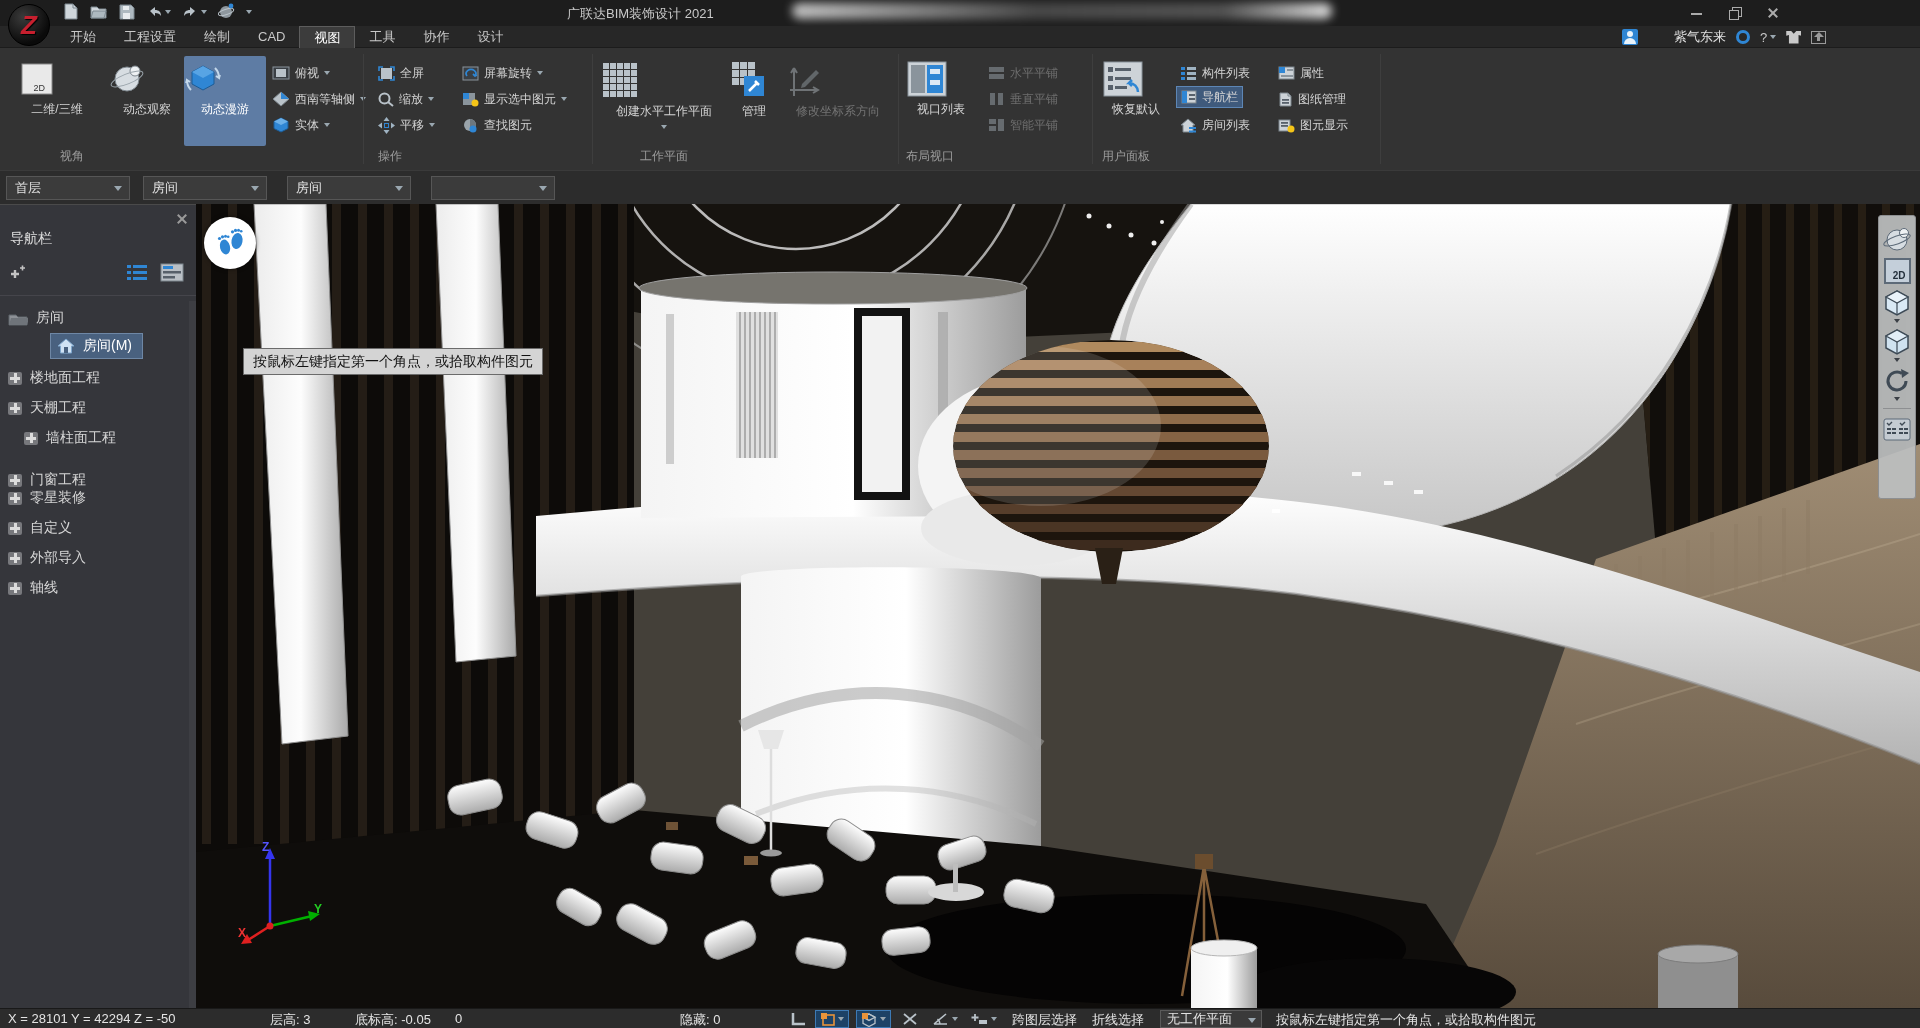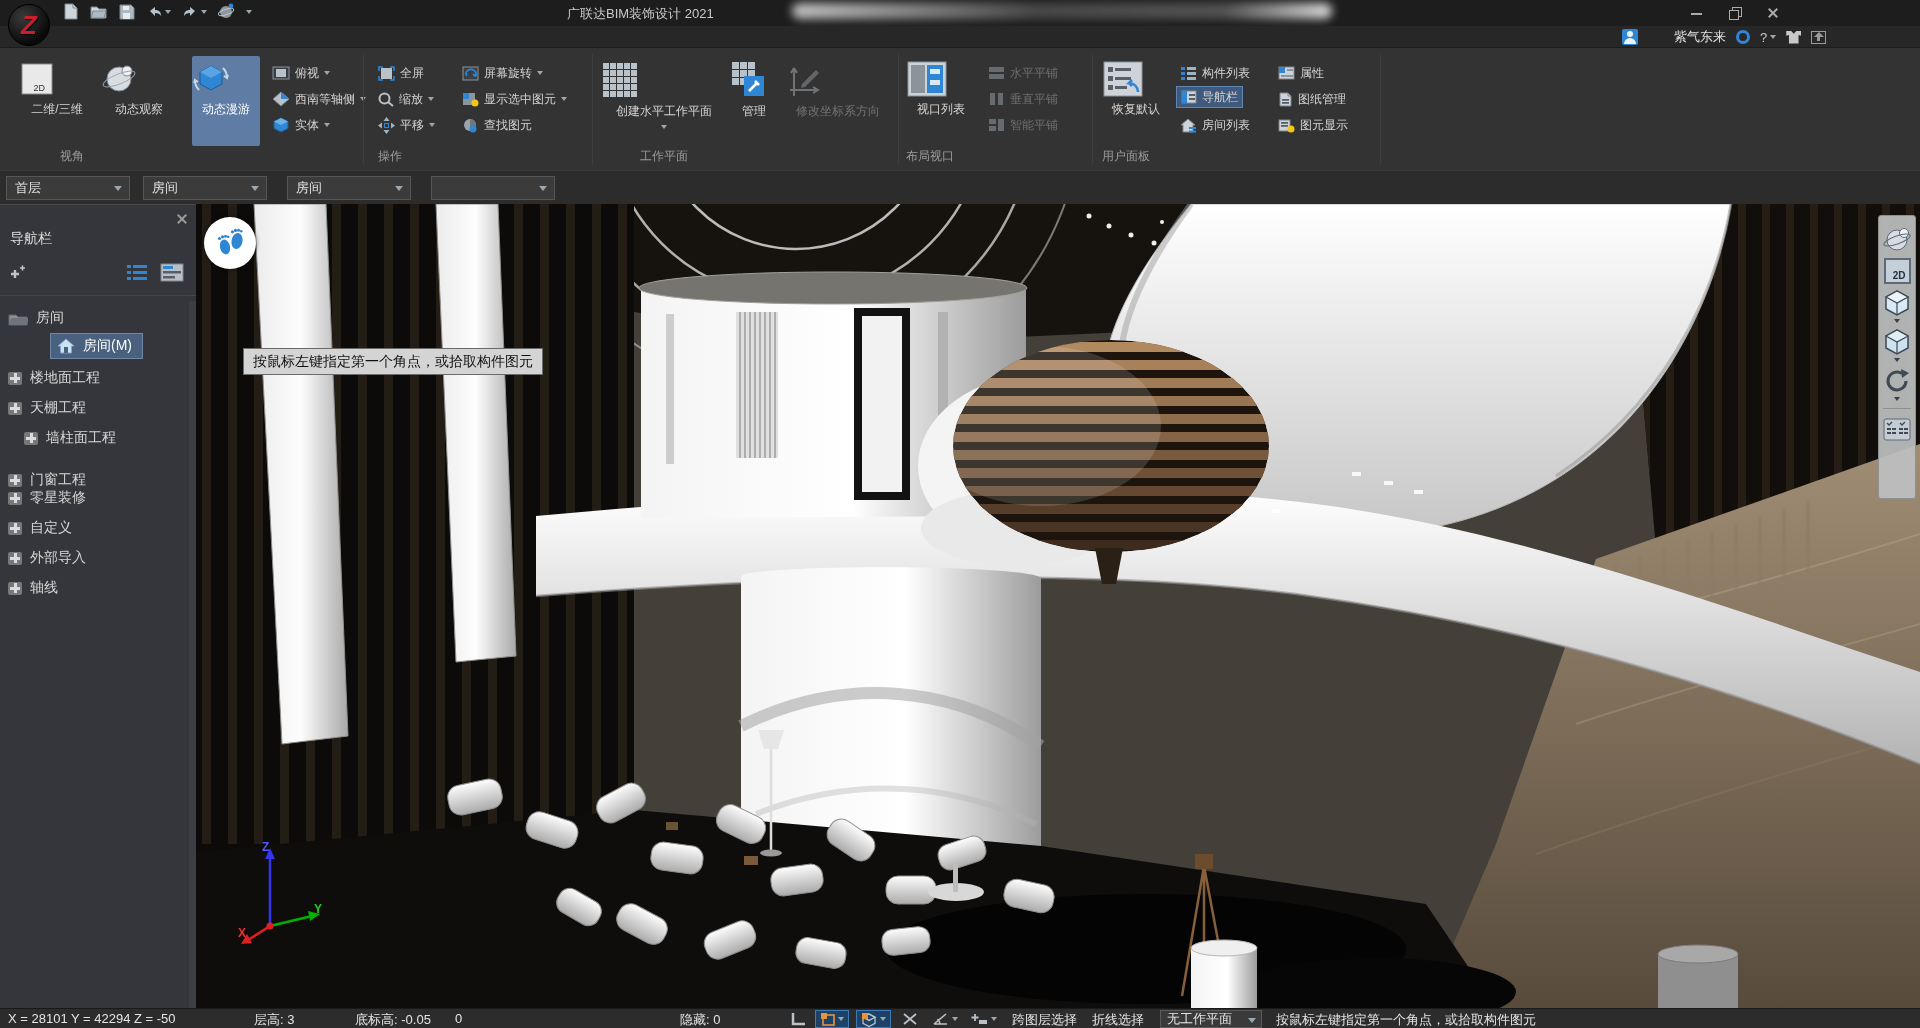--- a/index.html
+++ b/index.html
@@ -161,20 +161,30 @@
     <span class="wc wc-min"></span>
     <span class="wc wc-rest"></span>
     <span class="wc wc-close"></span>
   </div>
 </div>
 <div class="logo">
     <span class="logo-z">Z</span>
   </div>
 
 <div class="menubar">
+  <div class="tabs">
+    <span class="tab">开始</span>
+    <span class="tab">工程设置</span>
+    <span class="tab">绘制</span>
+    <span class="tab">CAD</span>
+    <span class="tab active">视图</span>
+    <span class="tab">工具</span>
+    <span class="tab">协作</span>
+    <span class="tab">设计</span>
+  </div>
   <div class="user-cluster">
     <span class="avatar"></span>
     <span class="uname">紫气东来</span>
     <span class="ring"></span>
     <span style="display:flex;align-items:center;gap:3px">
       <span class="help-q">?</span>
         <span class="caret sm"></span>
       </span>
     <span class="shirt"></span>
     <span class="upbox"></span>
@@ -185,31 +195,31 @@
 
   <div class="bigbtn" style="left:18px;width:78px">
     <div class="bicon">
         <svg width="38" height="38">
           <rect x="4" y="4" width="30" height="30" fill="#e9e9e9" stroke="#8a8a8a"></rect>
           <text x="27" y="31" font-size="9" fill="#333" text-anchor="end">2D</text>
         </svg>
       </div>
     <div class="blabel">二维/三维</div>
   </div>
-  <div class="bigbtn" style="left:100px;width:78px">
+  <div class="bigbtn" style="left:108px;width:78px">
     <div class="bicon">
         <svg width="38" height="38">
           <circle cx="19" cy="19" r="12" fill="#d7dde2" stroke="#7d868d"></circle>
           <circle cx="27" cy="11" r="5" fill="#eef1f3" stroke="#7d868d"></circle>
           <ellipse cx="19" cy="19" rx="17" ry="5" fill="none" stroke="#9aa4ab" transform="rotate(-22 19 19)"></ellipse>
         </svg>
       </div>
     <div class="blabel">动态观察</div>
   </div>
-  <div class="bigbtn active" style="left:192px;width:68px">
+  <div class="bigbtn active" style="left:184px;width:82px">
     <div class="bicon">
         <svg width="38" height="38">
           <path d="M19 6 l11 6 v12 l-11 6 -11-6 V12 z" fill="#2f86d4" stroke="#1c5c96"></path>
           <path d="M19 6 l11 6 -11 6 -11-6 z" fill="#58a4e4"></path>
           <path d="M31 8 a14 14 0 0 1 4 10 l-3-2 m3 2 l1-3" fill="none" stroke="#c4d8ea" stroke-width="2"></path>
           <path d="M7 30 a14 14 0 0 1 -4-10 l3 2 m-3-2 l-1 3" fill="none" stroke="#c4d8ea" stroke-width="2"></path>
         </svg>
       </div>
     <div class="blabel">动态漫游</div>
   </div>
@@ -924,21 +934,21 @@
             <rect x="16" y="16" width="4" height="2" fill="#3f4a55"></rect>
             <rect x="21" y="16" width="4" height="2" fill="#3f4a55"></rect>
           </svg>
       </div>
     </div>
   </div>
 </div>
 
 <div class="statusbar">
   <span class="st" style="left:8px">X = 28101 Y = 42294 Z = -50</span>
-  <span class="st" style="left:254px">
+  <span class="st" style="left:270px">
     <span>层高:</span> <span>3</span></span>
   <span class="st" style="left:355px">
     <span>底标高:</span> <span>-0.05</span></span>
   <span class="st" style="left:455px">0</span>
   <span class="st" style="left:680px">
     <span>隐藏:</span> <span>0</span></span>
 
   <span class="stbtn" style="left:786px">
     <svg width="16" height="14">
         <path d="M3 1 v11 h12" stroke="#b9c2c9" stroke-width="2.5" fill="none"></path>

